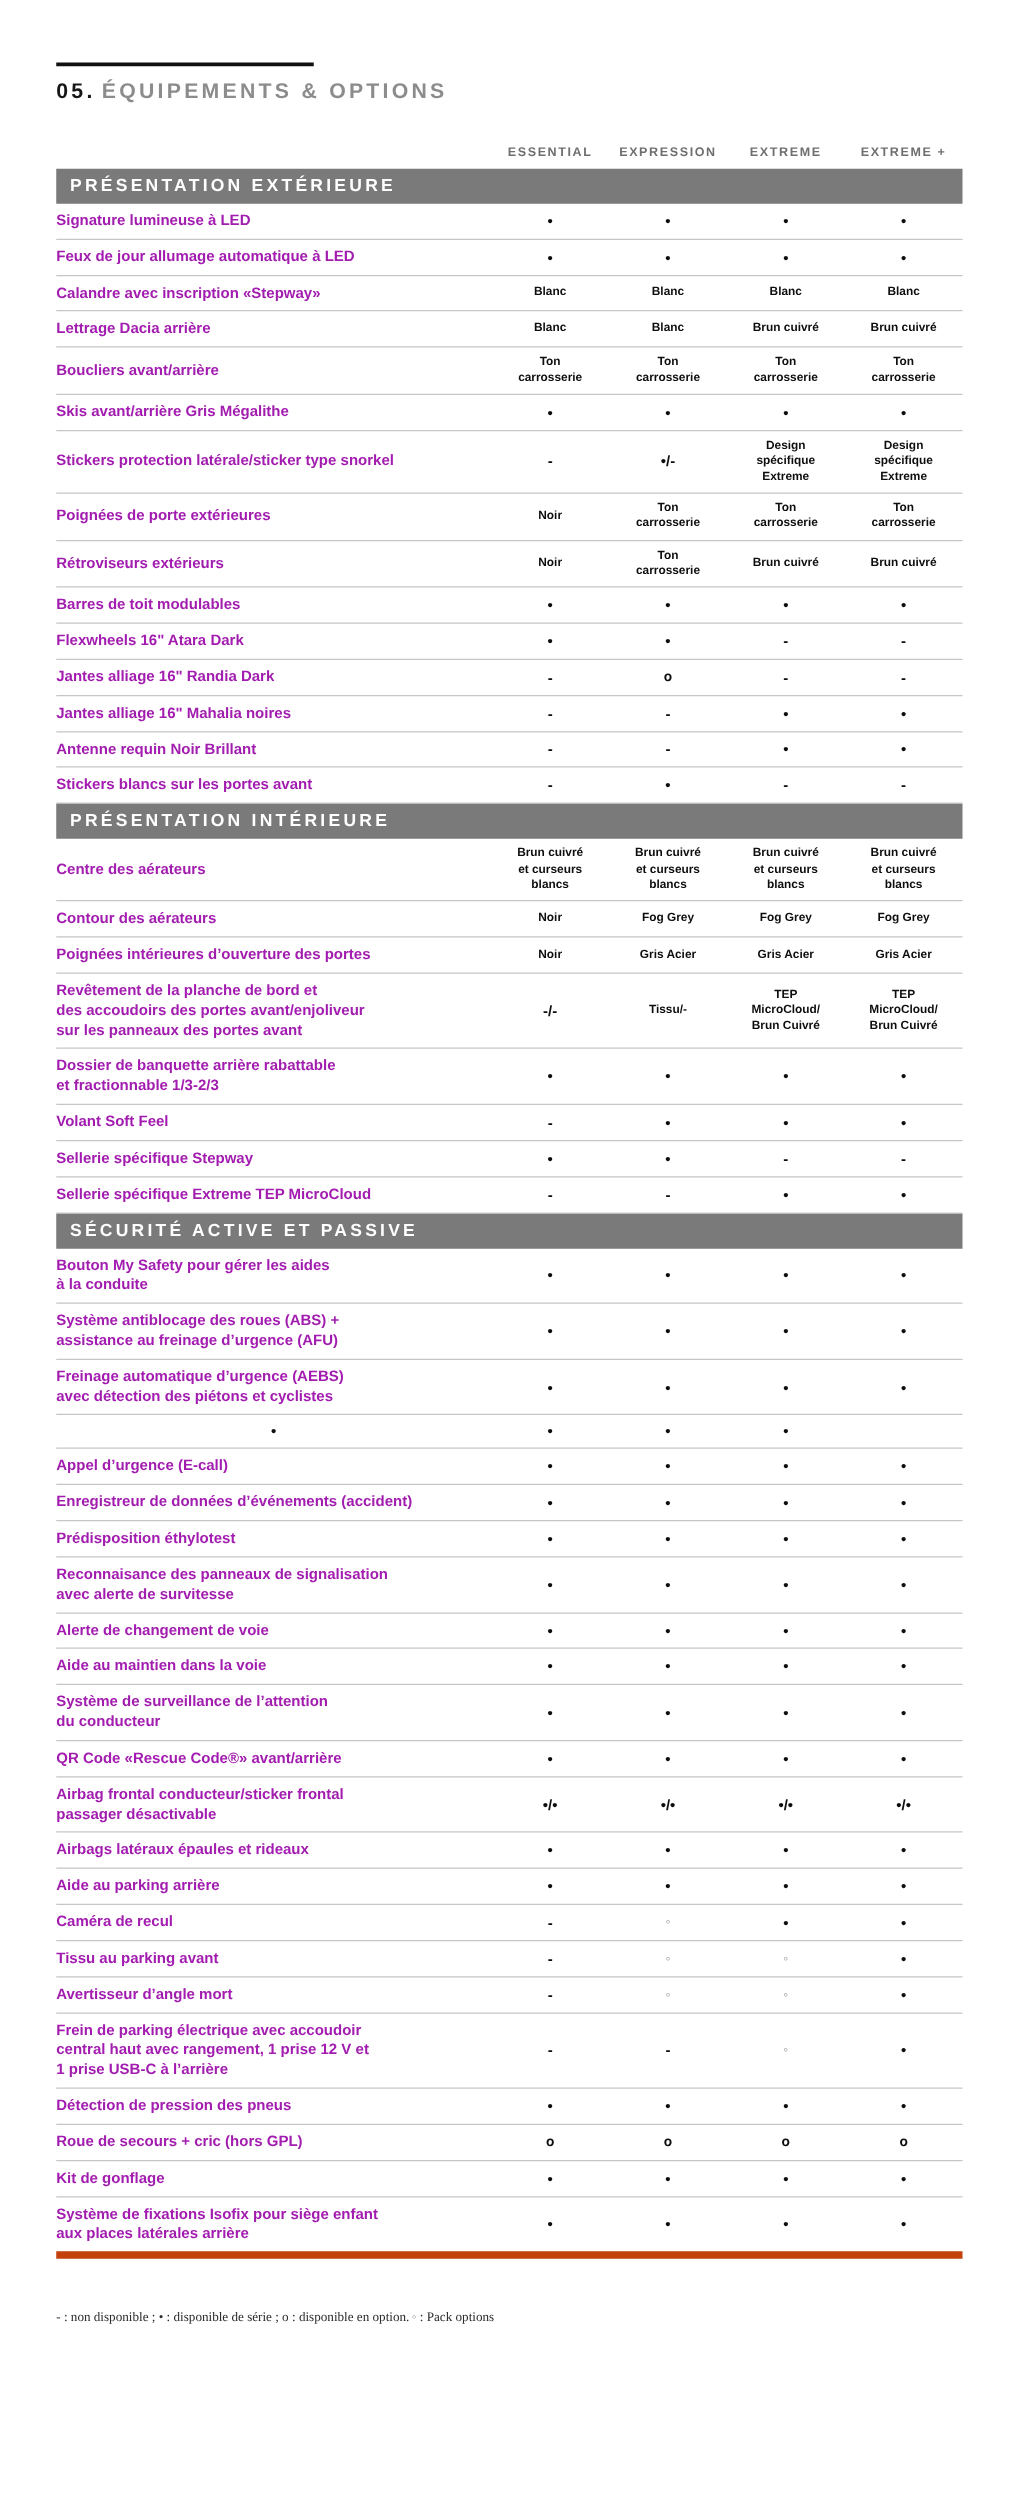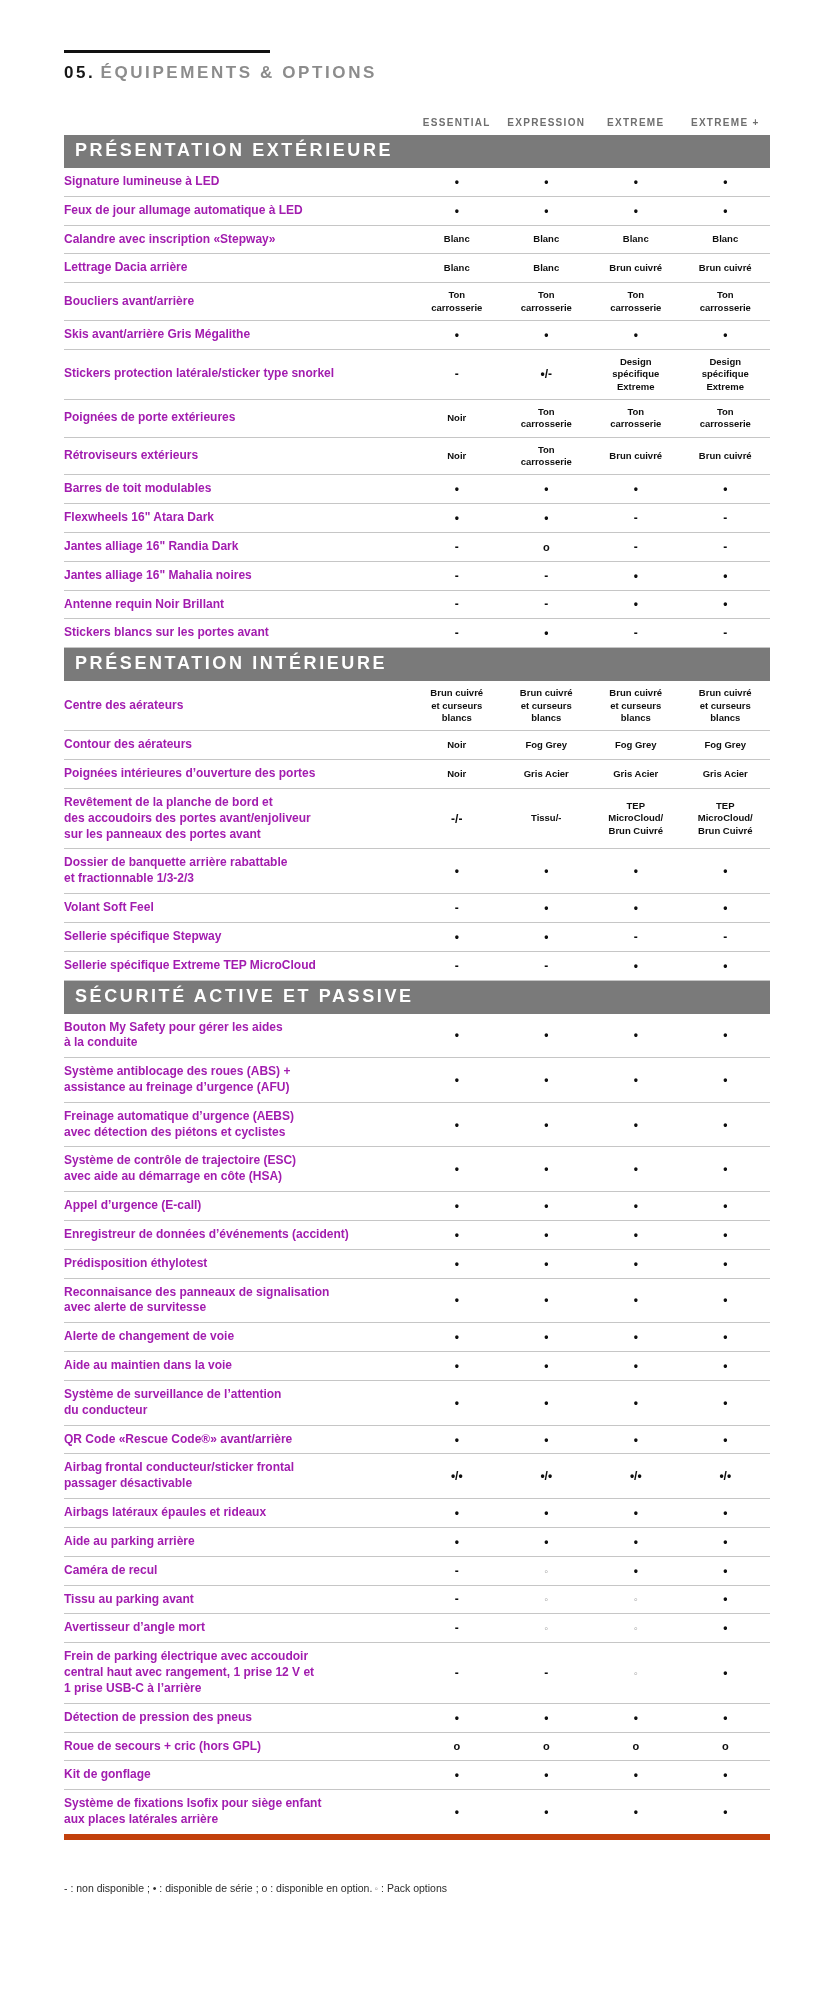--- a/index.html
+++ b/index.html
@@ -3,62 +3,62 @@
 <meta charset="utf-8">
 <style>
   html, body { margin: 0; padding: 0; background: #ffffff; }
   body {
     width: 818px; height: 2000px;
     font-family: "Liberation Sans", sans-serif;
     color: #111;
     position: relative;
     overflow: hidden;
   }
-  .page { padding: 50px 48px 0 64px; }
+  .page { padding: 50px 48px 0 45px; }
 
   
   .overline { width: 206px; border-top: 3px solid #111; margin-bottom: 10px; }
   h1.title { margin: 0; font-size: 17px; font-weight: bold; letter-spacing: 2.6px; white-space: nowrap; }
   h1.title .num { color: #161616; margin-right: 5px; }
   h1.title .rest { color: #8c8c8c; }
 
   
   .table { margin-top: 34px; }
   .col-headers {
     display: grid; grid-template-columns: 348px repeat(4, 1fr);
     align-items: end; padding-bottom: 7px;
   }
   .col-headers .colhead {
     text-align: center; color: #6f6f6f; font-weight: bold;
     font-size: 10px; letter-spacing: 1.3px; white-space: nowrap;
   }
   .section-bar {
     background: #7a7a7a; color: #ffffff; font-weight: bold;
-    font-size: 18px; letter-spacing: 2.6px;
+    font-size: 14px; letter-spacing: 2.6px;
     padding: 5px 11px 7px 11px;
   }
   .row {
     display: grid; grid-template-columns: 348px repeat(4, 1fr);
     align-items: center;
     border-bottom: 1px solid #c6c6c6;
     padding: 6px 0;
   }
   #table-body > .row:last-child { border-bottom: 6px solid #c2410c; }
   .row .label {
     font-weight: bold; font-size: 12px; line-height: 1.32;
     color: #a21caf; white-space: pre-line; padding-right: 8px;
   }
   .cell { text-align: center; font-weight: bold; color: #0e0e0e; white-space: pre-line; }
   .cell.sym  { font-size: 12px; }
   .cell.txt  { font-size: 9.5px; line-height: 1.3; }
   .cell.opt  { font-size: 11px; }
   .cell.pack { font-size: 11px; color: #9a9a9a; }
 
   
-  .legend { margin-top: 42px; font-size: 10.5px; color: #2b2b2b; }
+  .legend { margin-top: 42px; font-size: 10.5px; color: #2b2b2b; font-family: Liberation Serif, serif; }
   .legend .pack-sym { color: #9a9a9a; font-weight: bold; margin-left: 2px; }
 </style>
 </head>
 <body>
 
 <div class="page">
   <header>
     <div class="overline"></div>
     <h1 class="title"><span class="num">05.</span><span class="rest">ÉQUIPEMENTS &amp; OPTIONS</span></h1>
   </header>
@@ -281,22 +281,20 @@
         </div>
         <div class="row">
           <div class="label">Freinage automatique d’urgence (AEBS)
 avec détection des piétons et cyclistes</div>
           <div class="cell sym">•</div>
           <div class="cell sym">•</div>
           <div class="cell sym">•</div>
           <div class="cell sym">•</div>
         </div>
         <div class="row">
-          <div class="label">Système de contrôle de trajectoire (ESC)
-avec aide au démarrage en côte (HSA)</div>
           <div class="cell sym">•</div>
           <div class="cell sym">•</div>
           <div class="cell sym">•</div>
           <div class="cell sym">•</div>
         </div>
         <div class="row">
           <div class="label">Appel d’urgence (E-call)</div>
           <div class="cell sym">•</div>
           <div class="cell sym">•</div>
           <div class="cell sym">•</div>

